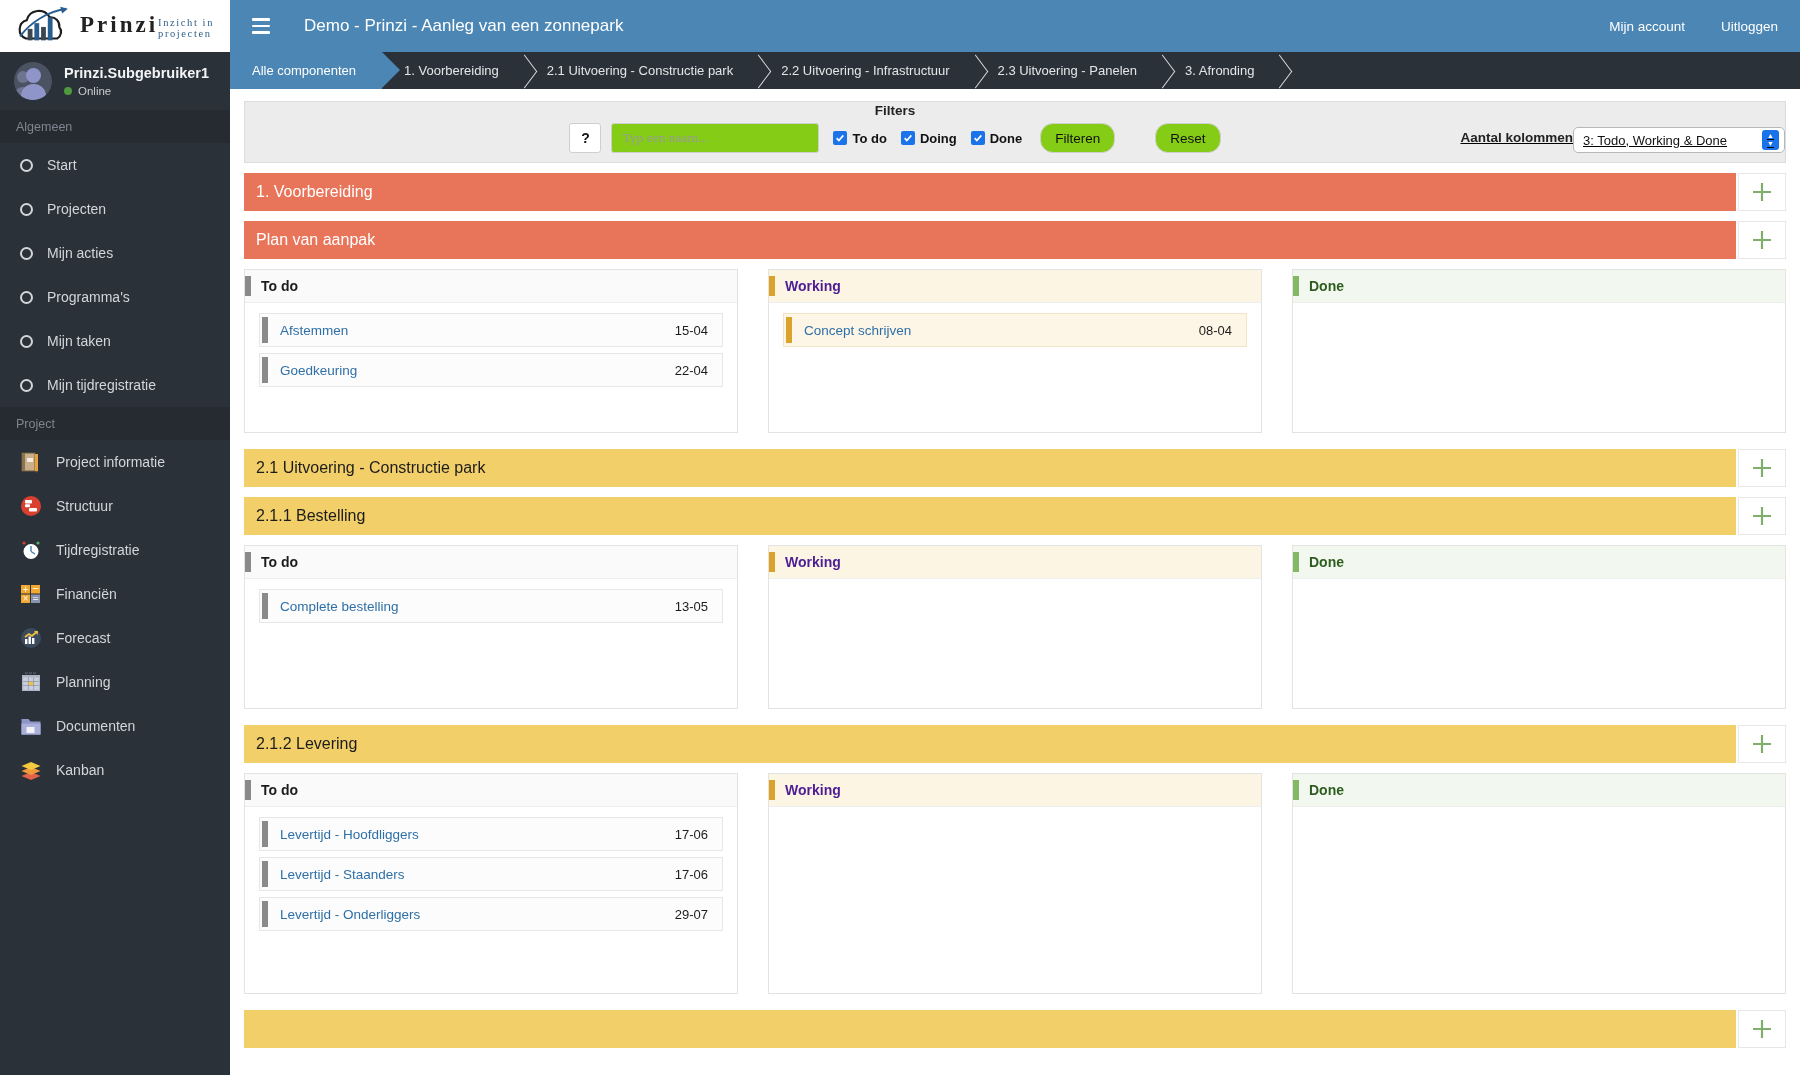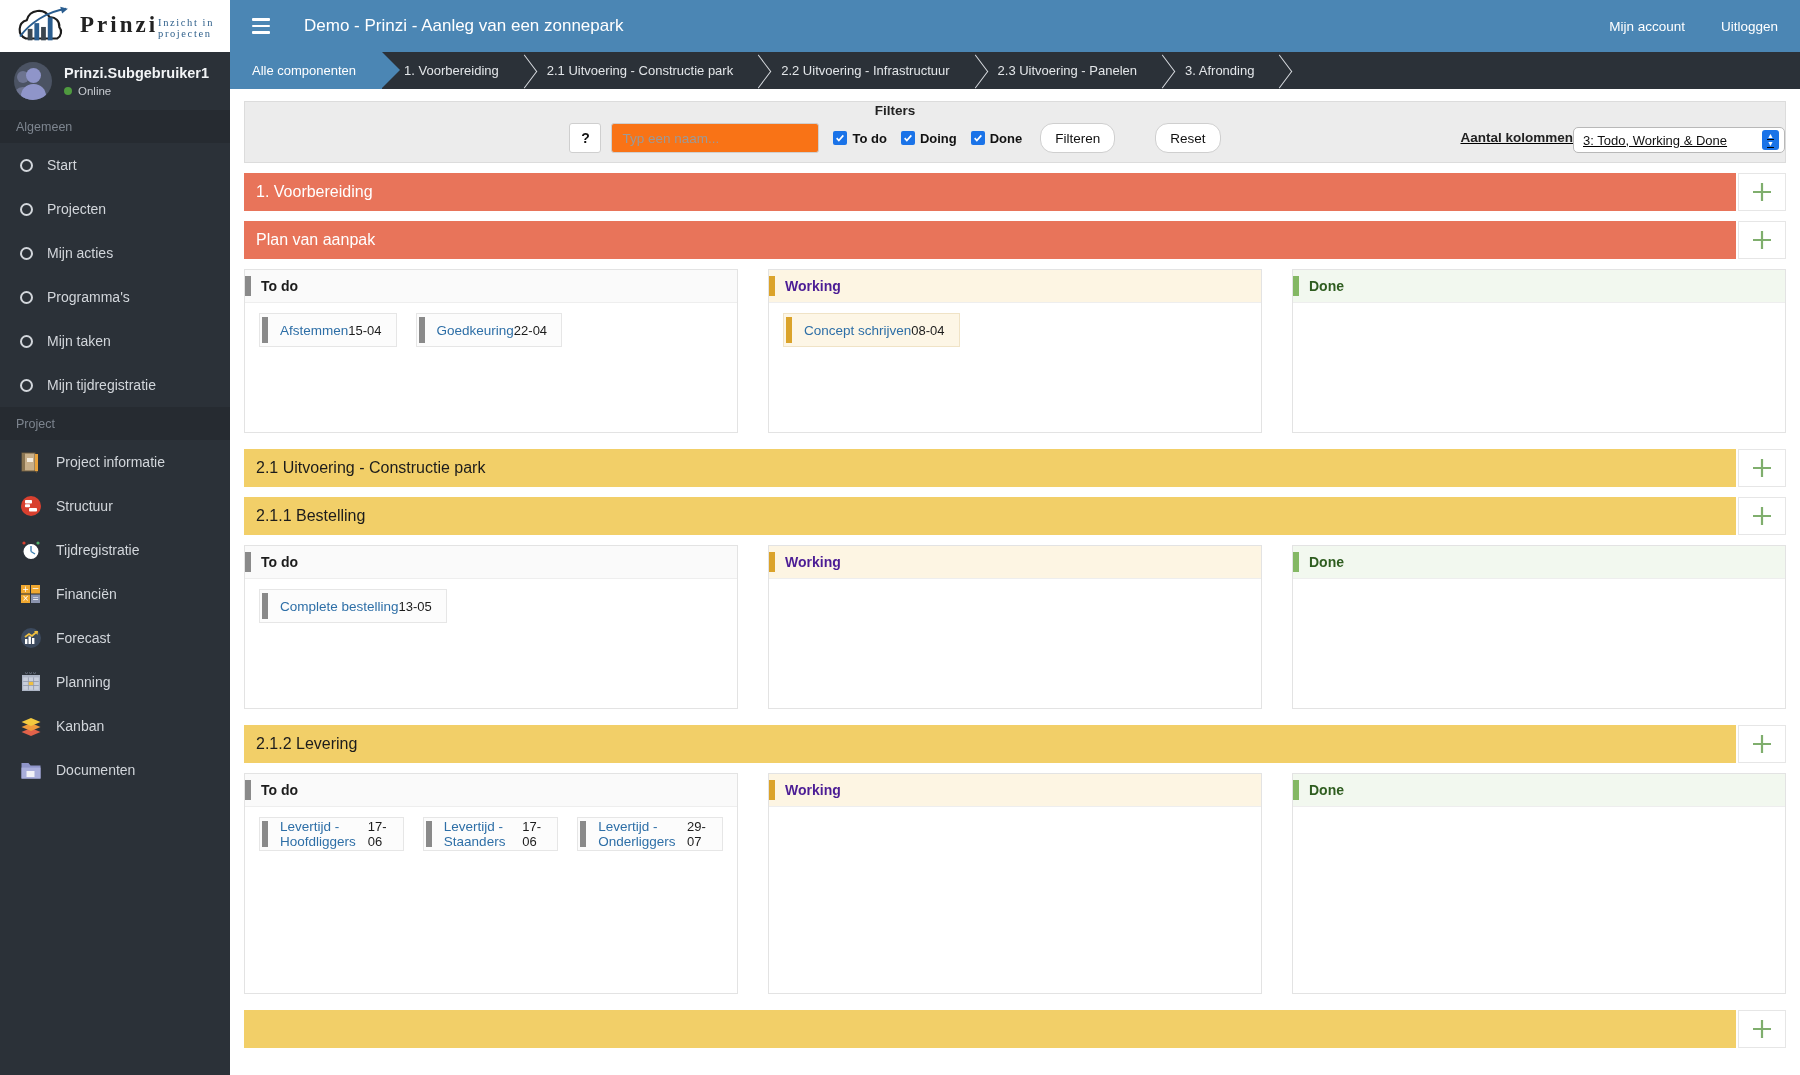--- a/index.html
+++ b/index.html
@@ -132,34 +132,34 @@
     margin: 0 auto; position: relative; left: -120px;
   }
   .filters-label { font-size: 13.5px; font-weight: 700; color: #222; margin-bottom: 5px; }
   .filter-row { display: flex; align-items: center; gap: 10px; }
   .help-btn {
     width: 32px; height: 30px; background: #fff; border: 1px solid #cfcfcf;
     border-radius: 3px; font-size: 14px; font-weight: 700; color: #111;
     display: flex; align-items: center; justify-content: center; cursor: pointer;
   }
   .name-input {
-    width: 208px; height: 30px; background: #f97316; border: 1px solid #cfcfcf;
+    width: 208px; height: 30px; background: #84cc16; border: 1px solid #cfcfcf;
     border-radius: 3px; padding: 0 10px; font-size: 13.5px; color: #111;
-    font-family: Liberation Sans, sans-serif;
+    font-family: Liberation Serif, serif;
   }
   .name-input::placeholder { color: #9a9a9a; }
   .chk-group { display: flex; align-items: center; gap: 5px; margin-left: 4px; }
   .chk {
     width: 14px; height: 14px; background: #1a73e8; border-radius: 2px;
     display: flex; align-items: center; justify-content: center; cursor: pointer;
   }
   .chk svg { width: 10px; height: 10px; }
   .chk-label { font-size: 13px; font-weight: 700; color: #111; margin-right: 8px; }
   .btn {
-    height: 30px; padding: 0 14px; background: #ffffff; border: 1px solid #cfcfcf;
+    height: 30px; padding: 0 14px; background: #84cc16; border: 1px solid #cfcfcf;
     border-radius: 13px; font-size: 13.5px; color: #111; cursor: pointer;
     display: flex; align-items: center; font-family: "Liberation Sans", sans-serif;
   }
   .cols-box {
     position: absolute; right: 0; bottom: 9px;
     display: flex; flex-direction: row; align-items: center; text-decoration: underline;
   }
   .cols-label { font-size: 13.5px; font-weight: 700; color: #222; margin-bottom: 5px; }
   .select-wrap {
     width: 212px; height: 26px; background: #fff; border: 1px solid #b8b8b8;
@@ -201,21 +201,21 @@
     padding: 0 10px 0 0; font-size: 14px; font-weight: 700;
     border-bottom: 1px solid #eee;
   }
   .col-head .bar { width: 6px; height: 20px; margin-right: 10px; flex: none; }
   .col-head.todo { background: #fafafa; color: #1c1c1c; }
   .col-head.todo .bar { background: #8a8a8a; }
   .col-head.working { background: #fdf5e3; color: #4c1d95; }
   .col-head.working .bar { background: #dba32a; }
   .col-head.done { background: #f2f8ef; color: #2f5d20; }
   .col-head.done .bar { background: #84b864; }
-  .col-body { flex: 1; padding: 10px 14px; display: flex; flex-direction: row; gap: 19px; }
+  .col-body { flex: 1; padding: 10px 14px; display: flex; flex-direction: column; gap: 6px; }
 
   .card {
     height: 34px; display: flex; align-items: center;
     border: 1px solid #e6e6e6; background: #fcfcfc;
     padding-right: 14px; cursor: pointer;
   }
   .card .cbar { width: 6px; height: 26px; margin: 0 12px 0 2px; flex: none; background: #8a8a8a; }
   .card.working-card { background: #fdf6e6; border-color: #f0e3c6; }
   .card.working-card .cbar { background: #dba32a; }
   .card-title { font-size: 13.5px; color: #2e6fa7; }
@@ -360,34 +360,34 @@
           <line x1="13.6" y1="6.4" x2="13.6" y2="18.8"></line>
         </g>
         <rect x="8.8" y="10.9" width="4.4" height="3.2" fill="#f0c040"></rect>
         <path d="M5 1.6 q1.5 2 3 0 M9 1.6 q1.5 2 3 0 M13 1.6 q1.5 2 3 0" stroke="#6f7888" stroke-width="1" fill="none"></path>
       </svg>
       <span>Planning</span>
     </div>
 
     <div class="nav-item">
       <svg class="nav-icon" viewBox="0 0 22 22">
+        <path d="M1.5 4 h7 l2 2.6 h10 v13 h-19 z" fill="#8f95c9"></path>
+        <rect x="1.5" y="8.6" width="19" height="11" fill="#a9aedb"></rect>
+        <rect x="6.5" y="12" width="8" height="6" fill="#f2f2f7"></rect>
+      </svg>
+      <span>Documenten</span>
+    </div>
+
+    <div class="nav-item">
+      <svg class="nav-icon" viewBox="0 0 22 22">
         <path d="M11 13 L1.5 17 L11 21 L20.5 17 z" fill="#e2624a"></path>
         <path d="M11 8 L1.5 12 L11 16 L20.5 12 z" fill="#ef9a3b"></path>
         <path d="M11 3 L1.5 7 L11 11 L20.5 7 z" fill="#f3c93f"></path>
       </svg>
       <span>Kanban</span>
-    </div>
-
-    <div class="nav-item">
-      <svg class="nav-icon" viewBox="0 0 22 22">
-        <path d="M1.5 4 h7 l2 2.6 h10 v13 h-19 z" fill="#8f95c9"></path>
-        <rect x="1.5" y="8.6" width="19" height="11" fill="#a9aedb"></rect>
-        <rect x="6.5" y="12" width="8" height="6" fill="#f2f2f7"></rect>
-      </svg>
-      <span>Documenten</span>
     </div>
   </aside>
 
   <div class="main">
 
     <header class="topbar">
       <div class="hamburger">
         <span></span>
           <span></span>
           <span></span>

